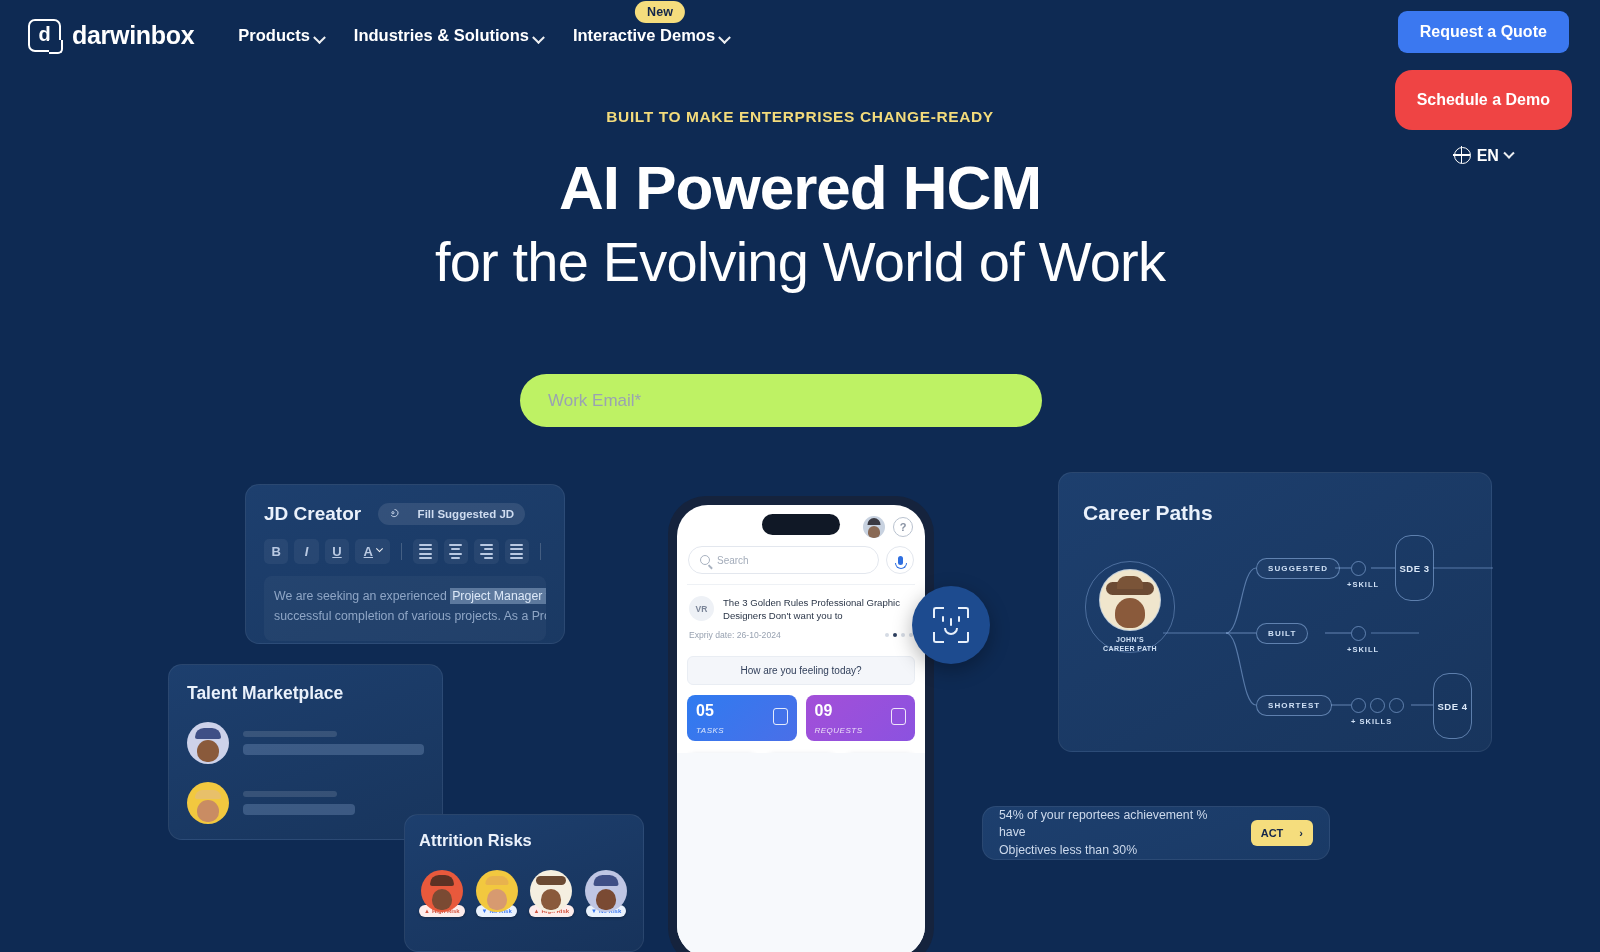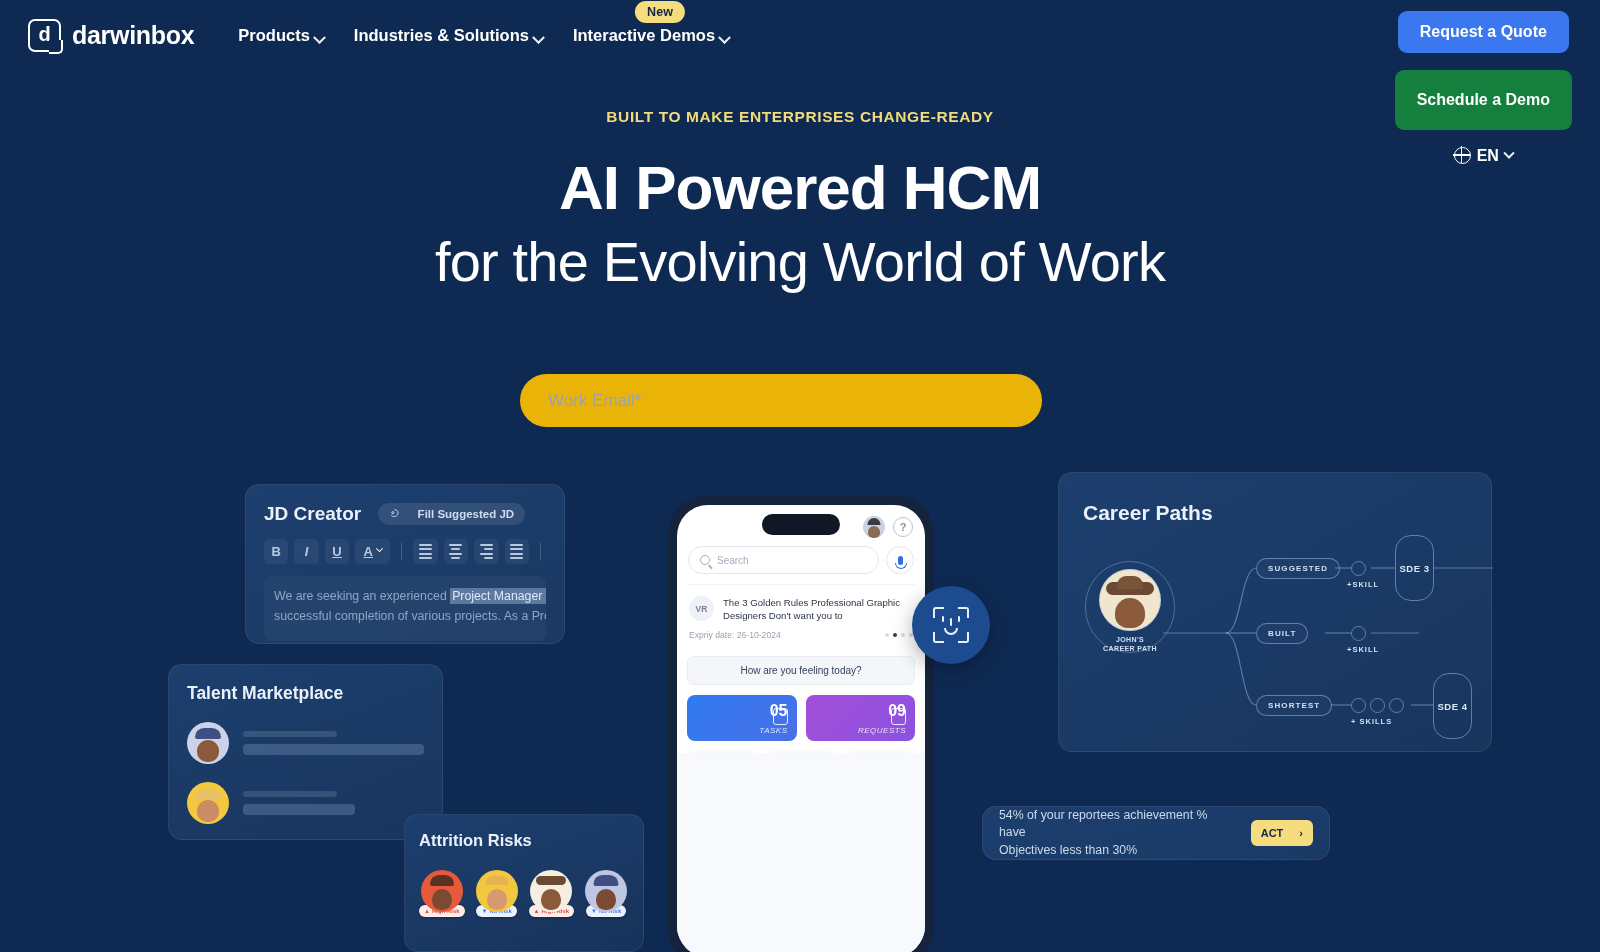--- a/index.html
+++ b/index.html
@@ -42,21 +42,21 @@
     padding:4px 12px; border-radius:11px; letter-spacing:.2px;
   }
   .nav-right { margin-left:auto; display:flex; align-items:center; gap:17px;flex-direction:column; }
   .nav-right .nav-link { font-weight:700; font-size:16px; }
   .btn-quote {
     background:#3b78f0; color:#fff; border:none; border-radius:9px;
     padding:12px 22px; font-size:16px; font-weight:700; cursor:pointer;
     font-family:inherit;
   }
   .btn-demo {
-    background:#15803d; color:#fff; border:none; border-radius:9px;
+    background:#ef4444; color:#fff; border:none; border-radius:17px;
     padding:21px 22px; font-size:16px; font-weight:700; cursor:pointer;
     font-family:inherit;
   }
   .lang { display:flex; align-items:center; gap:6px; font-size:16px; font-weight:600; cursor:pointer; }
   .globe {
     width:17px; height:17px; border:1.8px solid #fff; border-radius:50%;
     position:relative; flex:none;
   }
   .globe::before{ content:""; position:absolute; left:-1.8px; top:6px; width:17px; height:1.6px; background:#fff;}
   .globe::after{ content:""; position:absolute; left:6px; top:-1.8px; width:1.6px; height:17px; background:#fff;}
@@ -68,21 +68,21 @@
     color:#f3db7b; font-size:15.5px; font-weight:700; letter-spacing:.6px;
   }
   .h1 { margin-top:31px; font-size:62px; font-weight:700; letter-spacing:-1px; line-height:1.0; }
   .h2 { margin-top:14px; font-size:56px; font-weight:300; letter-spacing:-0.8px; line-height:1.05; }
   .sub {
     margin-top:30px; font-size:17.5px; line-height:1.55; color:#d5dded; font-weight:400;
   }
 
   
   .form-wrap { position:absolute; top:374px; left:520px; width:522px; height:53px;
-               background:#eab308; border-radius:30px; display:flex; align-items:center;
+               background:#bef264; border-radius:30px; display:flex; align-items:center;
                padding:4px 5px 4px 0; }
   .email-input {
     flex:1; border:none; outline:none; background:transparent;
     font-size:17px; color:#4c5666; padding-left:28px; font-family:inherit;
   }
   .email-input::placeholder{ color:#9aa3b2; }
   .btn-connect {
     background:#f5dd7d; border:none; border-radius:26px; padding:0 26px; height:45px;
     font-size:16px; font-weight:700; color:#13264a; cursor:pointer; font-family:inherit;
     white-space:nowrap;
@@ -214,21 +214,21 @@
   .vr { width:25px; height:25px; border-radius:50%; background:#eef1f6; color:#7b8598;
         font-size:8.5px; font-weight:700; display:flex; align-items:center; justify-content:center; flex:none;}
   .ph-news p { font-size:9.6px; line-height:1.4; color:#2b3648; }
   .ph-exp { display:flex; align-items:center; justify-content:space-between; margin-top:7px; }
   .ph-exp span { font-size:8.6px; color:#98a2b1; }
   .dots { display:flex; gap:4px; }
   .dots i { width:4px; height:4px; border-radius:50%; background:#d5dbe4; display:block; }
   .dots i.on { background:#2d3f5e; }
   .mood { margin:8px 10px 0 10px; background:#f4f6fa; border:1px solid #e9edf3; border-radius:6px;
           text-align:center; font-size:10px; color:#33415c; padding:8px 0; font-weight:500; }
-  .tiles { display:flex; gap:9px; margin:10px 10px 0 10px;text-align:right; }
+  .tiles { display:flex; gap:9px; margin:10px 10px 0 10px; }
   .tile { flex:1; border-radius:8px; padding:8px 9px; position:relative; height:46px; }
   .tile.blue { background:linear-gradient(135deg,#2f7bf0,#4a6fe8); }
   .tile.purple { background:linear-gradient(135deg,#a34fd8,#8b52e0); }
   .tile b { font-size:16px; color:#fff; display:block; line-height:1; }
   .tile small { font-size:8px; color:rgba(255,255,255,.82); font-style:italic; letter-spacing:.5px; }
   .tile .tic { position:absolute; right:9px; top:13px; width:15px; height:17px;
                border:1.4px solid rgba(255,255,255,.85); border-radius:3px; }
   .apps { display:grid; grid-template-columns:repeat(3,1fr); gap:9px; margin:12px 10px 0 10px; }
   .app { text-align:center; }
   .app-ic { width:100%; height:50px; background:#fff; border-radius:8px;

